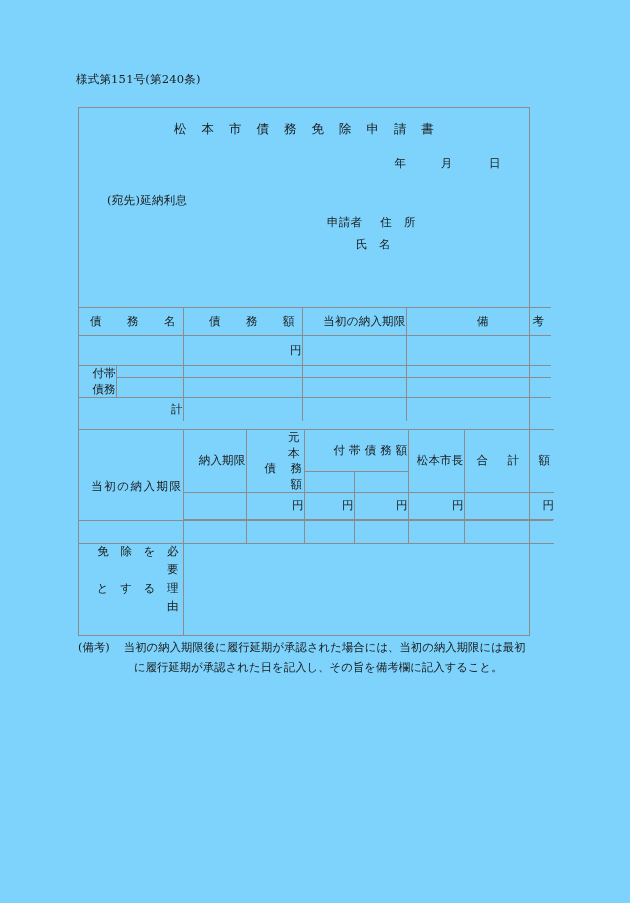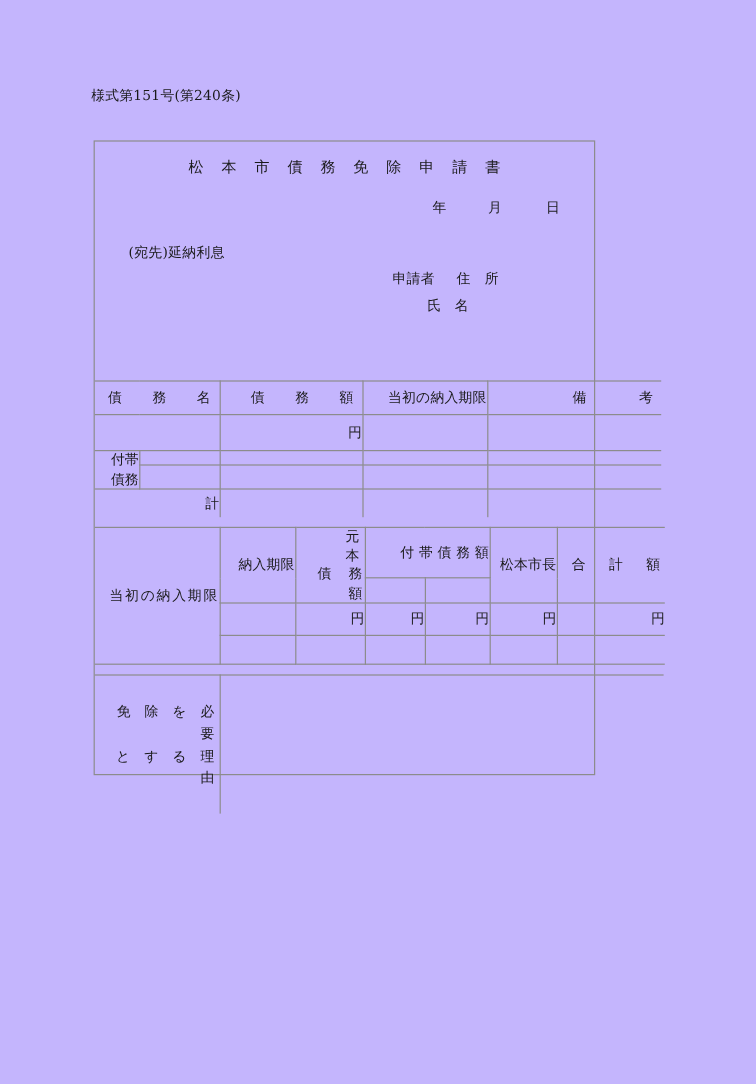--- a/index.html
+++ b/index.html
@@ -12,39 +12,39 @@
     width: 630px;
     height: 903px;
     position: relative;
     font-family: "DejaVu Serif", "Liberation Serif", serif;
     color: #1a1a1a;
     -webkit-font-smoothing: antialiased;
   }
   .page {
     position: absolute;
     inset: 0;
-    background: #c4b5fd;
+    background: #7dd3fc;
   }
 
   
   .form-no {
     position: absolute;
     left: 76px;
     top: 72px;
     font-size: 11.5px;
     letter-spacing: 0.2px;
     white-space: nowrap;
   }
 
   
   .frame {
     position: absolute;
     left: 78px;
-    top: 117px;
-    width: 418px;
+    top: 107px;
+    width: 452px;
     height: 529px;
     border: 1px solid #8c8c8c;
     box-sizing: border-box;
     text-decoration: underline;
   }
 
   
   .upper {
     position: absolute;
     left: 0;
@@ -138,21 +138,20 @@
   #table-debt {
     top: 199px;
   }
   
   #table-deferment {
     top: 321px;
   }
   
   #table-reason {
     top: 412px;
-    margin-top: 32px;
   }
 
   .reason-label {
     font-size: 11.5px;
     line-height: 1.6;
     letter-spacing: 4px;
     text-indent: 4px;
   }
 
   
@@ -316,14 +315,20 @@
             <span class="reason-label">免 除 を 必 要</span><br>
             <span class="reason-label">と す る 理 由</span>
           </td>
           <td class="noright nobottom"></td>
         </tr>
       </tbody>
     </table>
 
   </div>
 
+  <div class="note">
+    <span class="n-line1">
+      <span>(備考)</span><span class="n-gap"></span><span>当初の納入期限後に履行延期が承認された場合には、当初の納入期限には最初</span>
+    </span>
+    <span class="n-line2">に履行延期が承認された日を記入し、その旨を備考欄に記入すること。</span>
+  </div>
 
 </div>
 
 </body></html>

